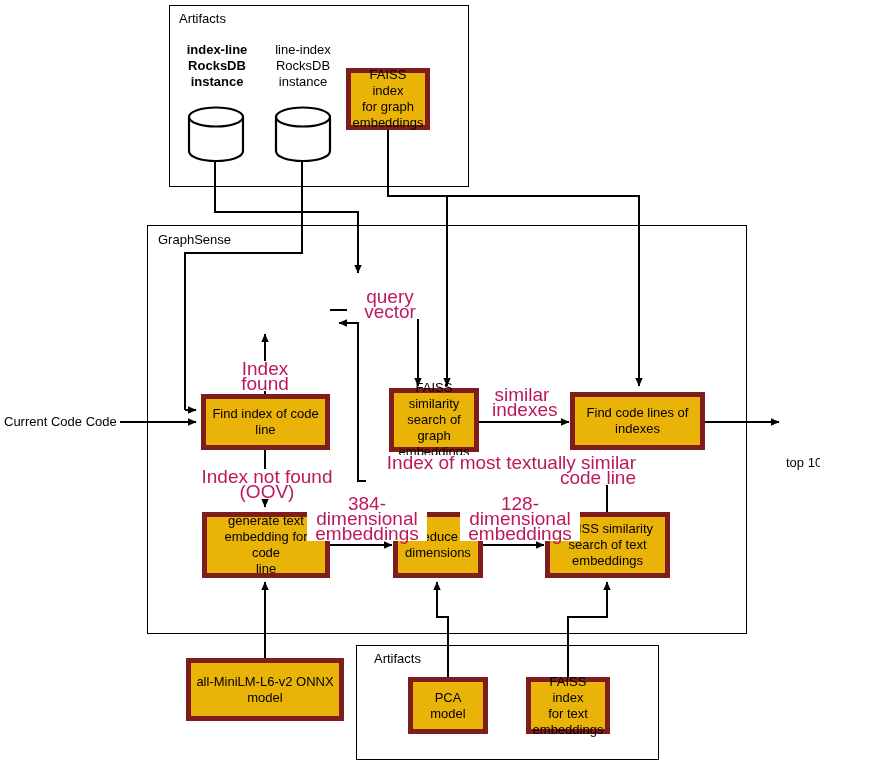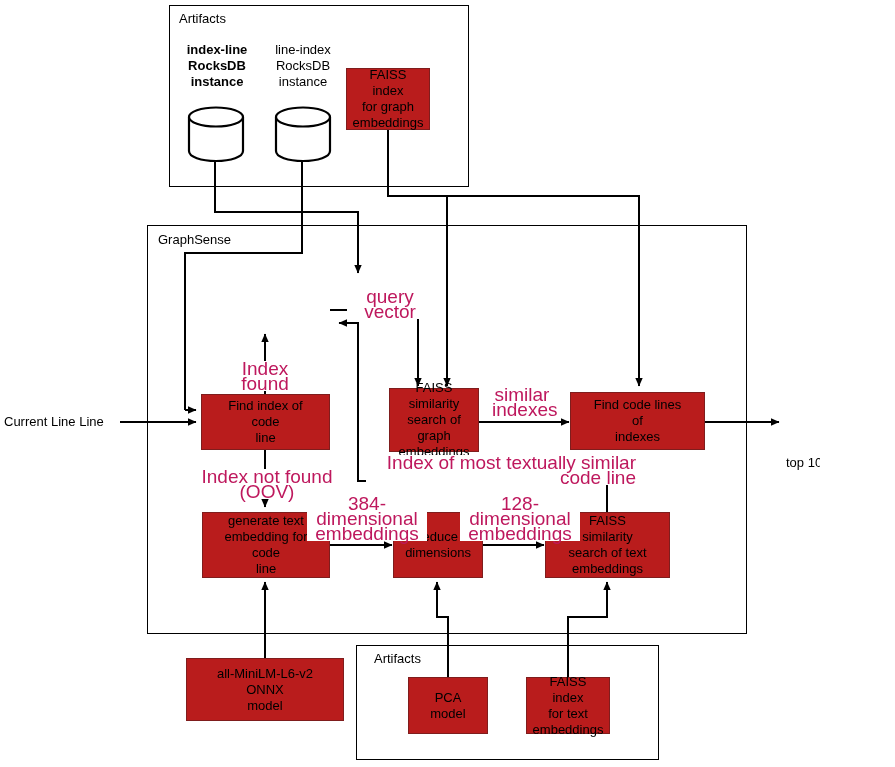--- a/index.html
+++ b/index.html
@@ -1,21 +1,21 @@
 <!DOCTYPE html>
 <html><head>
 <meta charset="utf-8">
 <style>
   html,body{margin:0;padding:0;background:#ffffff;}
   body{width:895px;height:767px;font-family:"Liberation Sans",sans-serif;color:#000000;}
   #canvas{position:relative;width:820px;height:767px;overflow:hidden;background:#fff;}
   svg#wires{position:absolute;left:0;top:0;width:895px;height:767px;}
-  .node{position:absolute;box-sizing:border-box;border:1px solid #7f1d1d;background:#b91c1c;
+  .node{position:absolute;box-sizing:border-box;border:5px solid #7f1d1d;background:#eab308;
         display:flex;align-items:center;justify-content:center;text-align:center;
-        font-size:13px;line-height:16px;color:#000;padding:2px 20px;}
+        font-size:13px;line-height:16px;color:#000;padding:2px 4px;}
   .group{position:absolute;box-sizing:border-box;border:1px solid #000;background:transparent;}
   .group-title{position:absolute;font-size:13px;line-height:16px;color:#000;background:#fff;padding:0 2px;}
   .edge-label{position:absolute;font-size:19px;line-height:15px;color:#be185d;text-align:center;background:#fff;}
   .io-label{position:absolute;font-size:13px;line-height:16px;color:#000;white-space:nowrap;}
   .cyl{position:absolute;}
 </style>
 </head>
 <body>
 
 <div id="canvas">
@@ -117,17 +117,17 @@
   <div class="edge-label" style="left:192px;top:469px;width:150px;">Index not found (OOV)</div>
 
   <div class="edge-label" style="left:492px;top:387px;width:60px;white-space:pre-line;">similar<br>indexes</div>
 
   <div class="edge-label" style="left:366px;top:455px;width:270px;text-align:right;">Index of most textually similar code line</div>
 
   <div class="edge-label" style="left:307px;top:496px;width:120px;white-space:pre-line;">384-dimensional<br>embeddings</div>
 
   <div class="edge-label" style="left:460px;top:496px;width:120px;white-space:pre-line;">128-dimensional<br>embeddings</div>
 
-  <div class="io-label" style="left:4px;top:414px;">Current Line Line</div>
+  <div class="io-label" style="left:4px;top:414px;">Current Code Code</div>
 
   <div class="io-label" style="left:786px;top:414px;margin-top:41px;">top 10 suggestions</div>
 
 </div>
 
 </body></html>

